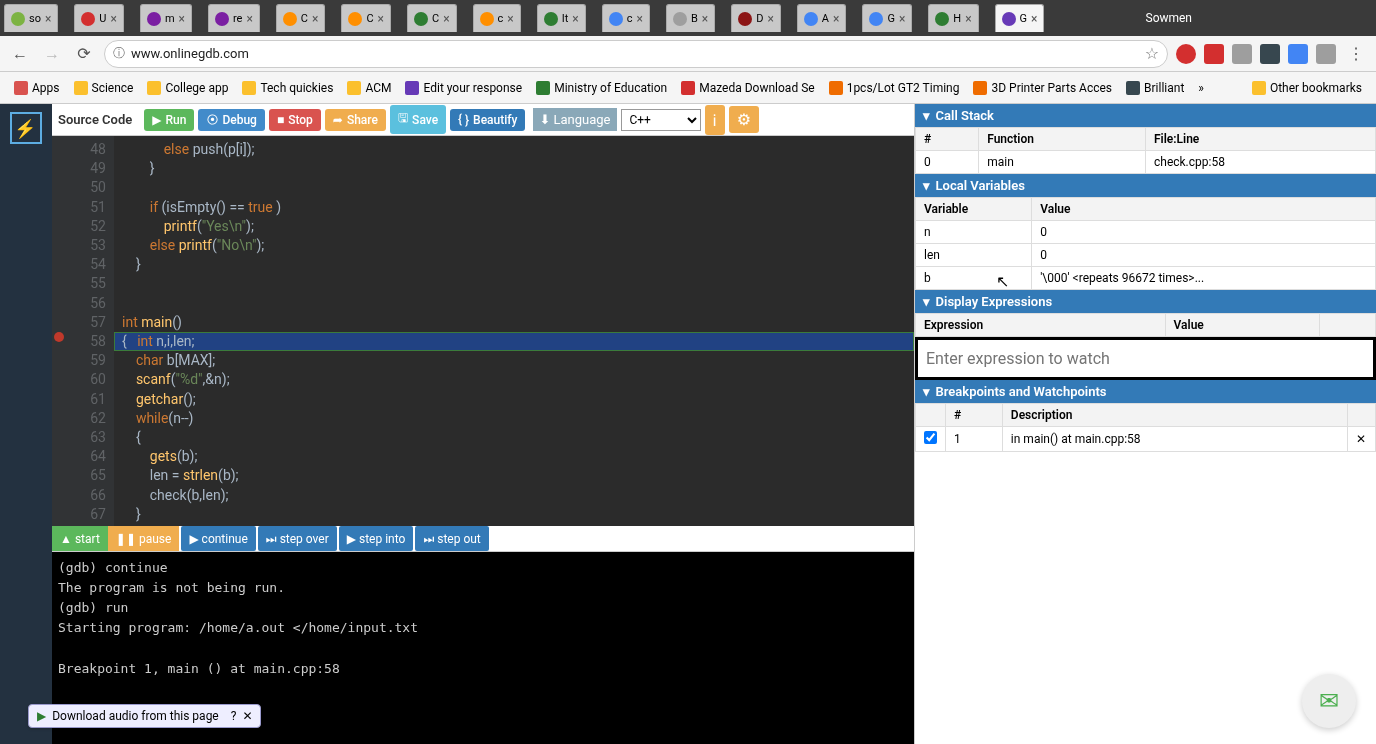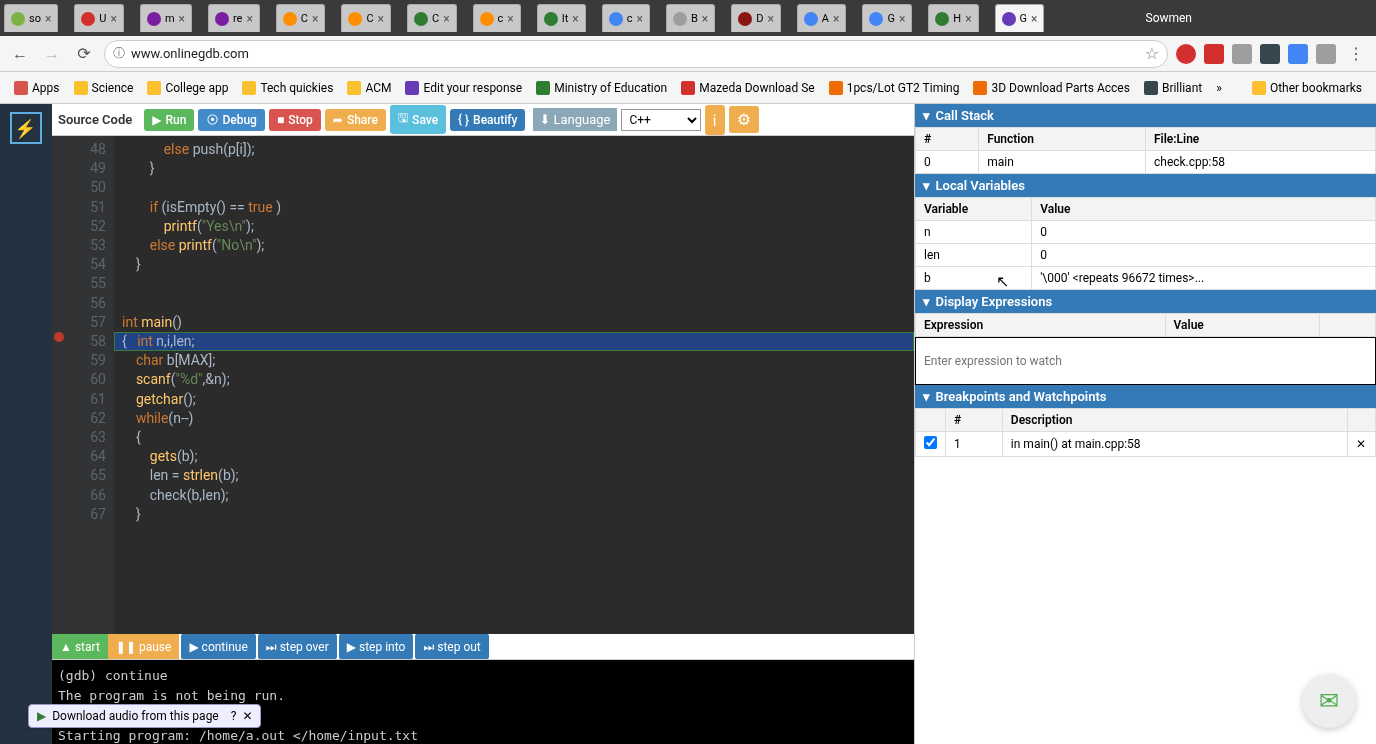--- a/index.html
+++ b/index.html
@@ -36,21 +36,21 @@
 .tbtn-run { background: #5cb85c; }
 .tbtn-debug { background: #428bca; }
 .tbtn-stop { background: #d9534f; }
 .tbtn-share { background: #f0ad4e; }
 .tbtn-save { background: #5bc0de; }
 .tbtn-beautify { background: #337ab7; }
 .lang-label { font-size: 13px; color: #333; margin-left: 4px; background:#8aa8b8; padding:4px 6px; color:#fff;}
 .lang-select { font-size: 12px; padding: 2px 4px; border: 1px solid #999; background:#fff; width:80px;}
 .tbtn-icon-only{ background:#f0ad4e; padding:4px 8px; color:#fff; cursor:pointer; border-radius:3px;}
 
-.editor-wrap { display: flex; height: 498px; background: #2b2b2b; position: relative; }
+.editor-wrap { display: flex; height: 390px; background: #2b2b2b; position: relative; }
 .gutter { width: 48px; background: #313335; color: #606366; text-align: right; padding: 4px 8px 4px 0; font-family: "Consolas", monospace; font-size: 14px; line-height: 19.2px; user-select: none; }
 .bp-gutter { width:14px; background:#313335; padding-top:4px; }
 .bp-dot{ width:10px;height:10px;border-radius:50%;background:#c0392b; margin:0 auto; }
 .code { flex: 1; font-family: "Consolas", monospace; font-size: 14px; line-height: 19.2px; color: #a9b7c6; padding: 4px 8px; white-space: pre; overflow: hidden; }
 .kw { color: #cc7832; }
 .str { color: #6a8759; }
 .fn { color: #ffc66d; }
 .ty { color: #cc7832; }
 .ec{color:#6a8759;}
 .hl-line{ background:#214283; display:block; margin:0 -8px; padding:0 8px; box-shadow: inset 0 0 0 1px #3b7b3b;}
@@ -65,21 +65,21 @@
 .dbtn-pause { background: #f0ad4e; }
 .dbtn-cont, .dbtn-over, .dbtn-into, .dbtn-out { background: #337ab7; margin-left:2px; border-radius:2px;}
 
 .console-output { flex:1; background: #000; color: #ccc; font-family: "Consolas", monospace; font-size: 13px; padding: 6px; white-space: pre; overflow:hidden; line-height:1.55;}
 
 .debug-panels { width: 462px; background: #fff; display: flex; flex-direction: column; border-left: 1px solid #ccc; overflow:hidden;}
 .panel-header { background: #337ab7; color: #fff; font-size: 13px; font-weight: 600; padding: 4px 8px; display: flex; align-items: center; gap: 6px; cursor:pointer;}
 .panel-table { width: 100%; border-collapse: collapse; font-size: 12px; }
 .panel-table th, .panel-table td { border: 1px solid #ddd; padding: 4px 8px; text-align: left; }
 .panel-table th { background: #f3f3f3; font-weight: 600; }
-.watch-input { width: 100%; padding: 16px 8px; border: 1px solid #000000; font-size: 12px; }
+.watch-input { width: 100%; padding: 9px 8px; border: 3px solid #000000; font-size: 16px; }
 
 .audio-dl { position: fixed; bottom: 16px; left: 28px; background: #eef; border: 1px solid #99c; border-radius: 4px; padding: 4px 8px; font-size: 12px; display: flex; align-items: center; gap: 6px; box-shadow: 0 1px 3px rgba(0,0,0,0.2); }
 .chat-btn { position: fixed; bottom: 16px; right: 20px; width: 54px; height: 54px; border-radius: 50%; background: #eee; display: flex; align-items: center; justify-content: center; box-shadow: 0 2px 6px rgba(0,0,0,0.2); cursor: pointer; }
 .cursor-img{position:absolute; pointer-events:none;}
 </style>
 </head>
 <body>
 
 <div class="browser-tabs browser-tabs-bg">
   <div id="tabs-container" style="display:flex;gap:15px;">
@@ -218,21 +218,21 @@
       <div class="bookmark">
         <span class="bm-icon" style="background:#d32f2f"></span>
         <span>Mazeda Download Se</span>
       </div>
       <div class="bookmark">
         <span class="bm-icon" style="background:#ef6c00"></span>
         <span>1pcs/Lot GT2 Timing</span>
       </div>
       <div class="bookmark">
         <span class="bm-icon" style="background:#ef6c00"></span>
-        <span>3D Download Parts Acces</span>
+        <span>3D Printer Parts Acces</span>
       </div>
       <div class="bookmark">
         <span class="bm-icon" style="background:#37474f"></span>
         <span>Brilliant</span>
       </div>
       <div class="bookmark">
         <span>»</span>
       </div>
       <div class="bookmark" style="margin-left: auto;">
         <span class="bm-icon" style="background:#fbc02d"></span>

